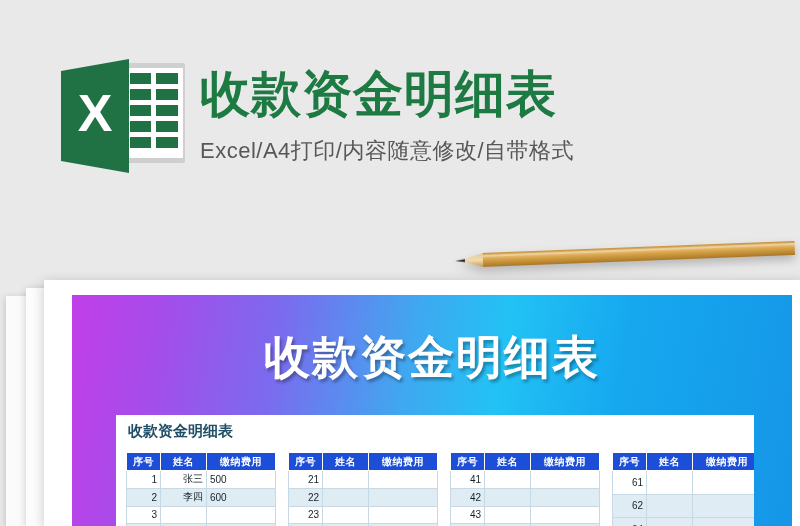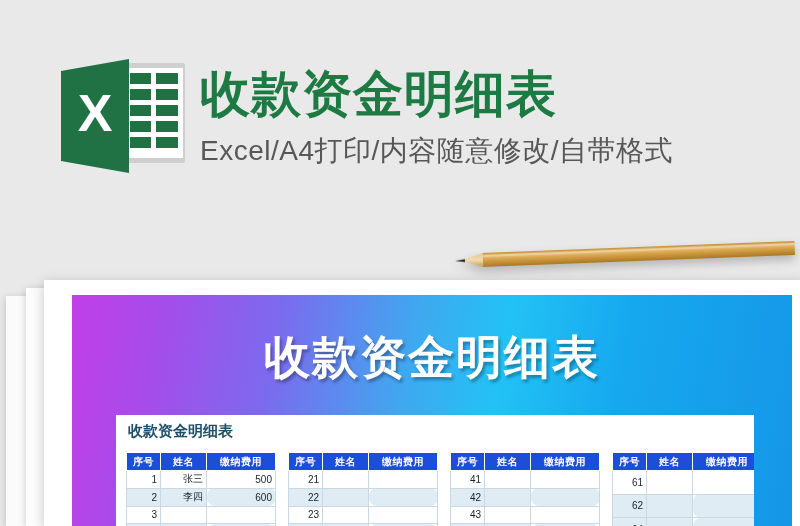--- a/index.html
+++ b/index.html
@@ -23,21 +23,21 @@
 
   .hero-title {
     position: absolute; left: 200px; top: 66px;
     font-size: 50px; line-height: 56px;
     font-weight: 700; color: #1d7a43;
     letter-spacing: 1px;
     white-space: nowrap;
   }
   .hero-sub {
     position: absolute; left: 200px; top: 132px;
-    font-size: 28px; line-height: 38px;
+    font-size: 22px; line-height: 38px;
     color: #575757; font-weight: 400;
     letter-spacing: 0.5px;
     white-space: nowrap;
   }
 
   
   .pencil {
     position: absolute; left: 455px; top: 253px;
     width: 340px; height: 16px;
     transform: rotate(-2.2deg);
@@ -132,21 +132,21 @@
     border: 1px solid #c7d9e4;
     font-size: 10px;
     color: #16222b;
     padding: 0 3px;
     white-space: nowrap;
     overflow: hidden;
   }
   .mini-table tr.alt td { background: #dfecf3; }
   .mini-table tr td:nth-child(1) { text-align: right; width: 34px; }
   .mini-table tr td:nth-child(2) { text-align: right;  width: 46px; }
-  .mini-table tr td:nth-child(3) { text-align: right; width: 69px; border-radius: 8px; }
+  .mini-table tr td:nth-child(3) { width: 69px; }
   .mini-table th:nth-child(1) { width: 34px; }
   .mini-table th:nth-child(2) { width: 46px; margin-left: 46px; }
   .mini-table th:nth-child(3) { width: 69px; margin-top: 48px; }
 </style>
 </head>
 <body>
 
 <div id="root">
 
   <div class="hero">

